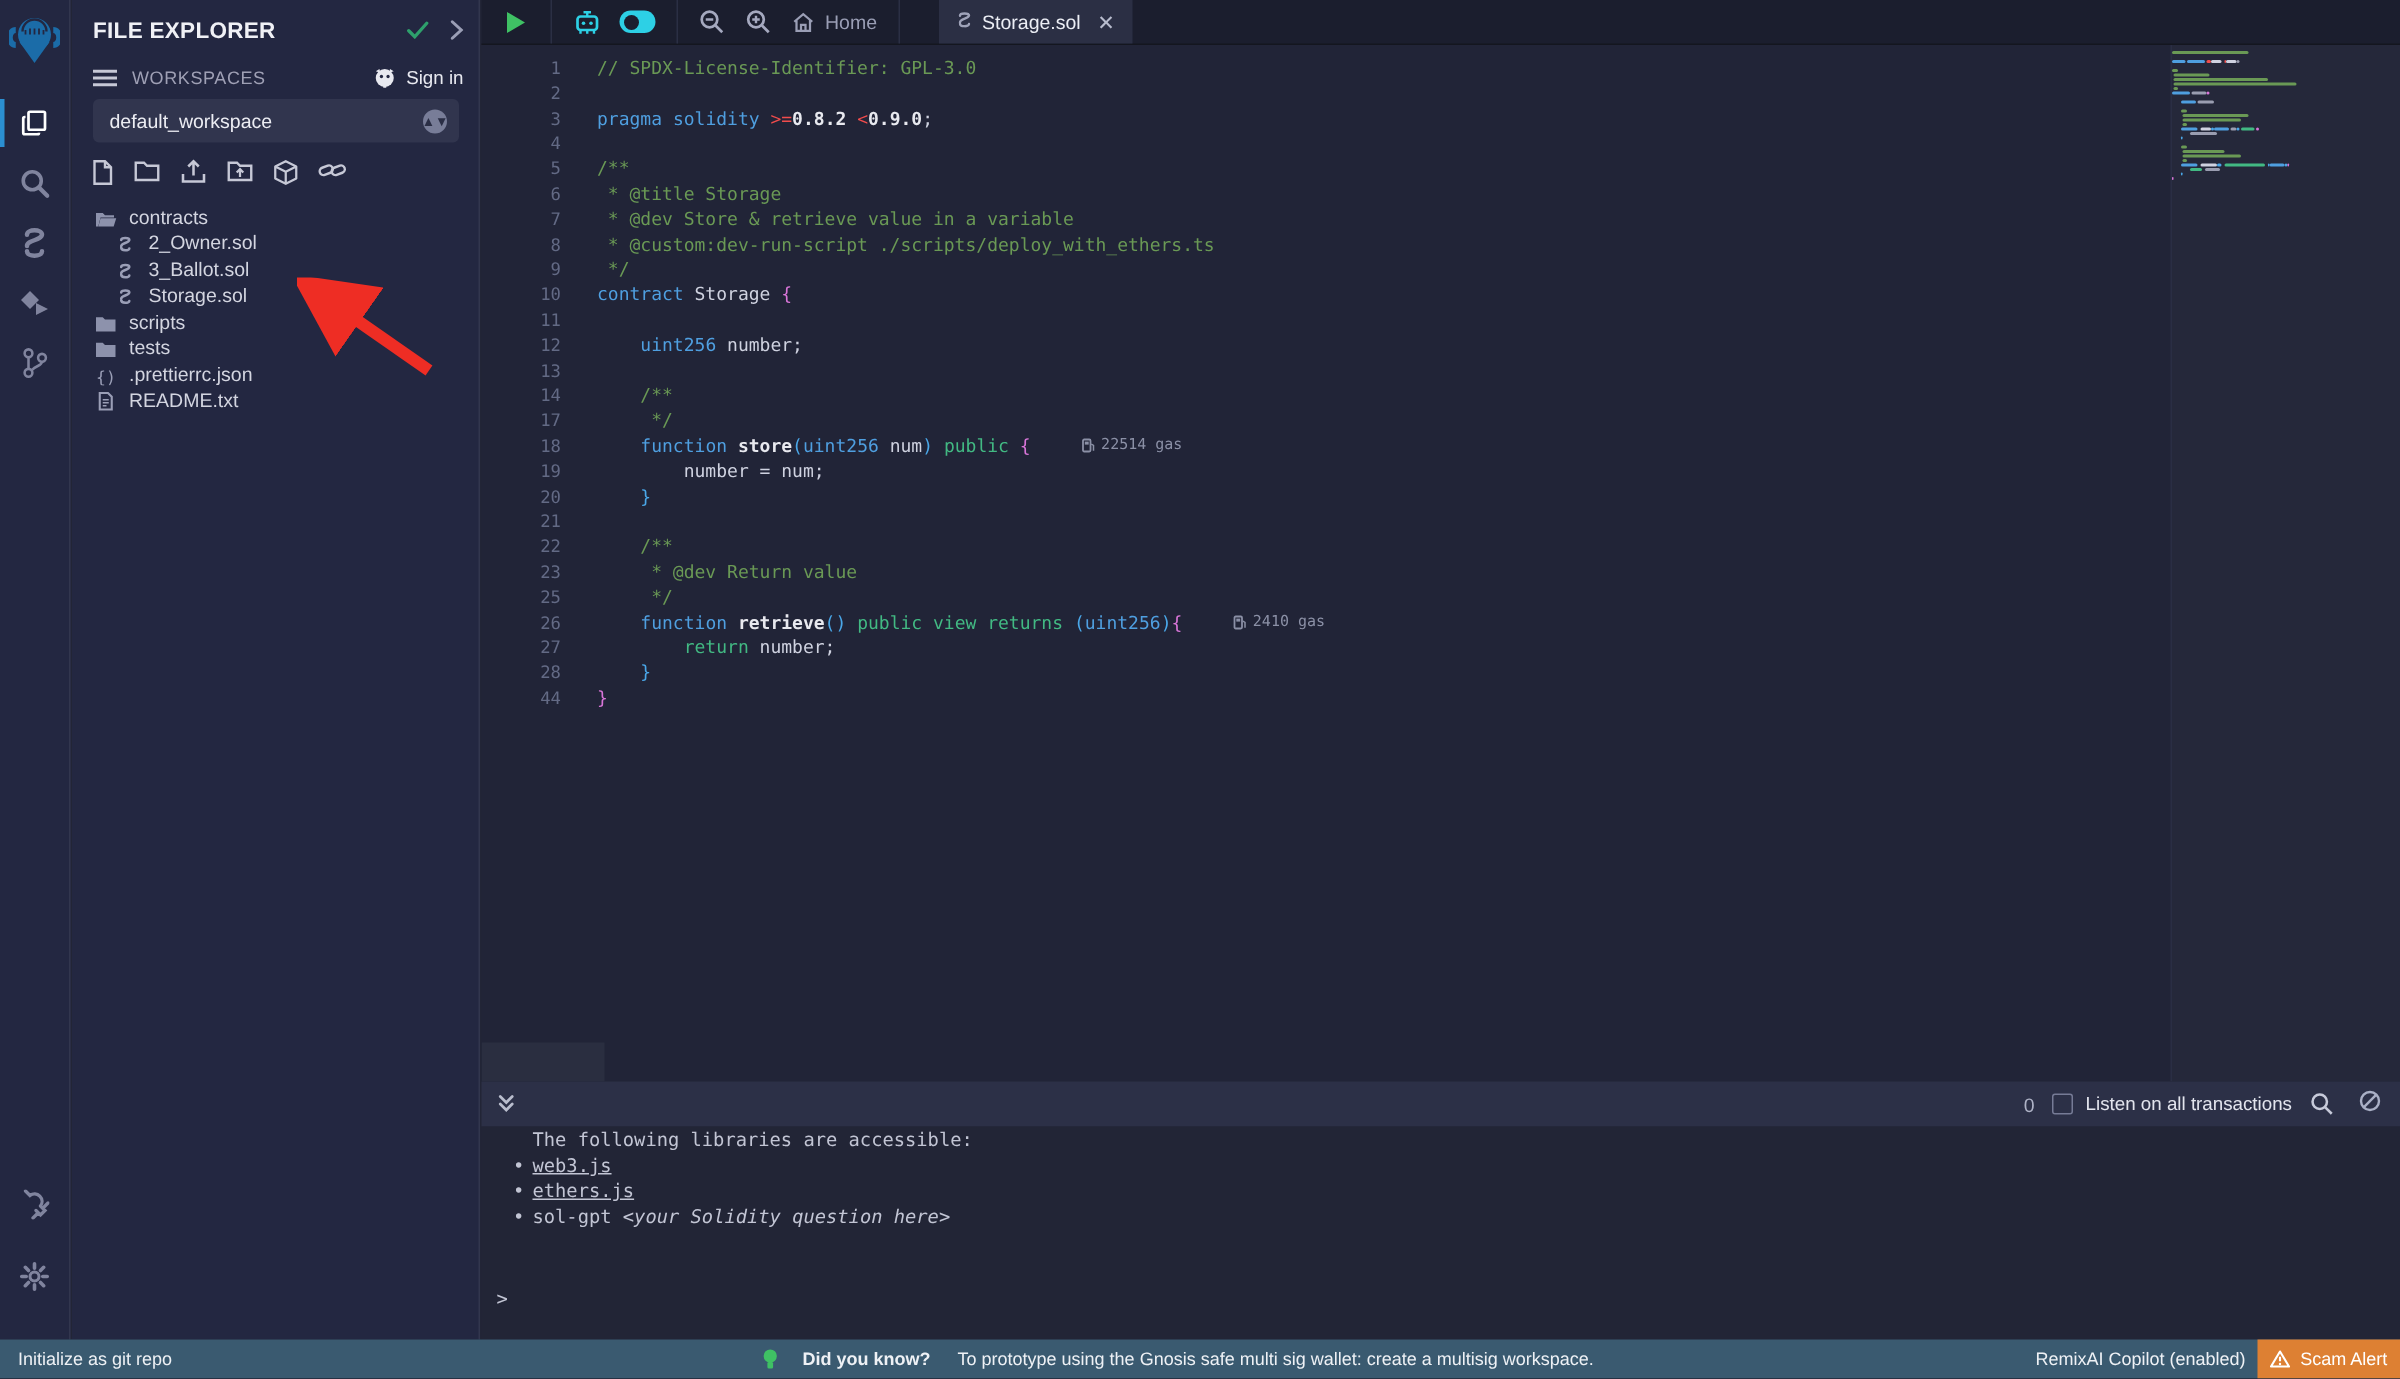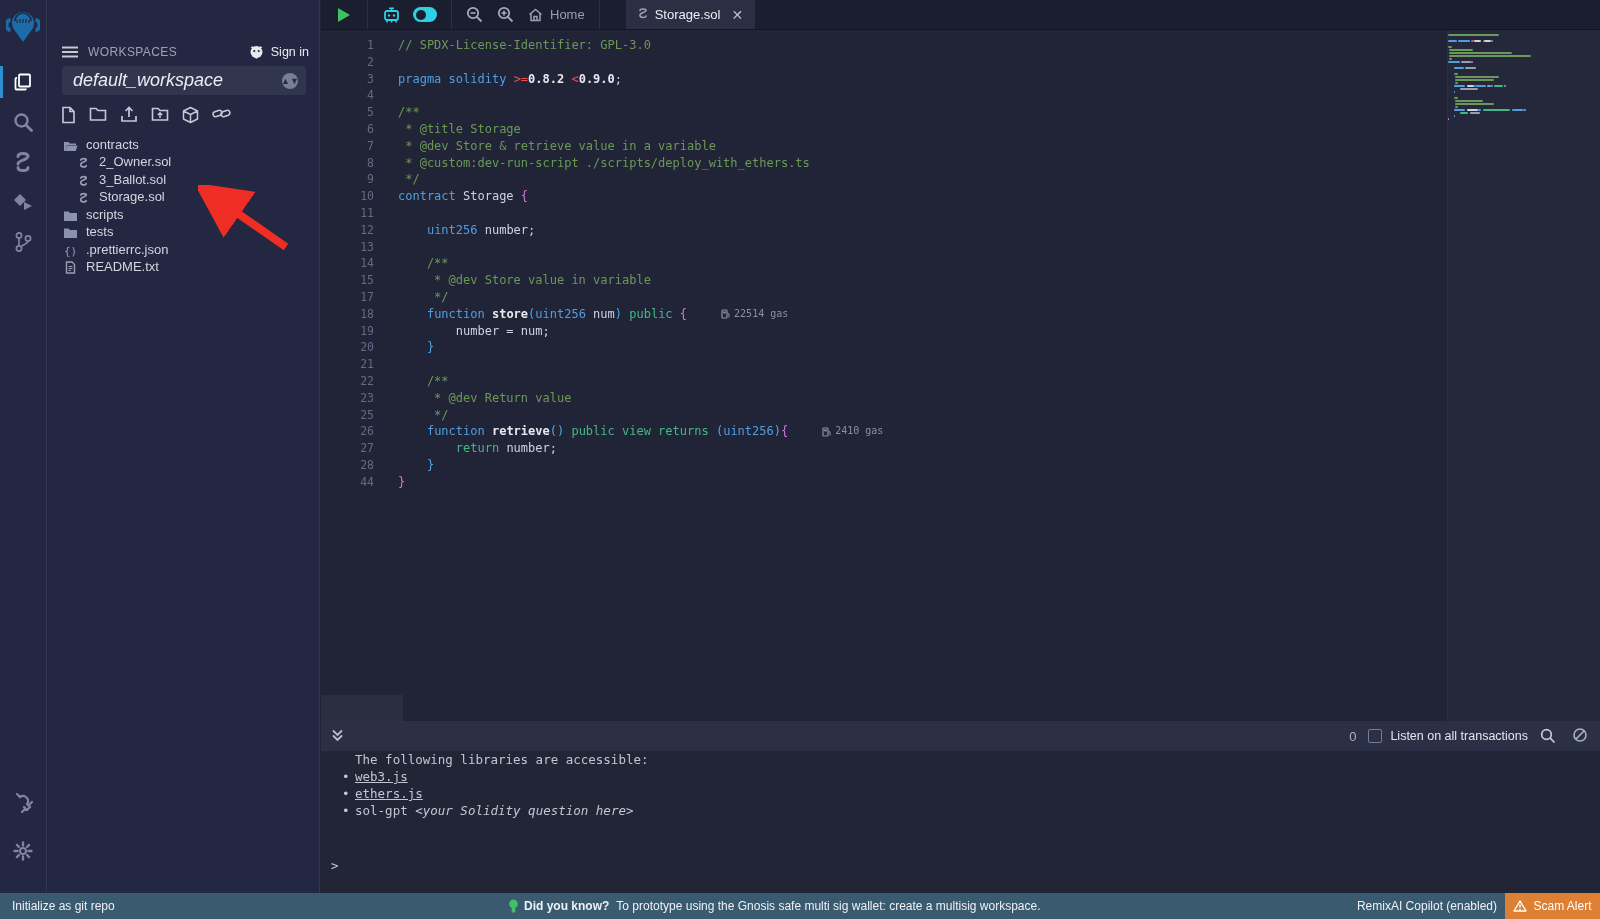--- a/index.html
+++ b/index.html
@@ -21,21 +21,21 @@
   
   #panel { position:absolute; left:48px; top:0; width:272px; height:893px; background:#232741; border-right:1px solid #32364e; }
   .panel-head { position:absolute; left:14px; top:8px; right:10px; height:24px; display:flex; align-items:center; }
   .panel-title { color:#f0f1f6; font-size:15px; font-weight:700; letter-spacing:.2px; }
   .panel-head .spacer { flex:1; }
   .ws-row { position:absolute; left:14px; top:42px; right:10px; height:20px; display:flex; align-items:center; gap:10px; }
   .ws-label { font-size:12px; color:#9FA0B5; letter-spacing:.4px; }
   .signin { margin-left:auto; display:flex; align-items:center; gap:6px; color:#e8e9f0; font-size:12.5px; cursor:pointer; }
   .ws-select { position:absolute; left:14px; top:66px; width:244px; height:29px; background:#31354e; border-radius:4px;
     display:flex; align-items:center; padding:0 8px 0 11px; cursor:pointer; }
-  .ws-select .val { color:#ecedf3; font-size:18px;font-style:italic; }
+  .ws-select .val { color:#ecedf3; font-size:13px; }
   .ws-caret { margin-left:auto; width:16px; height:16px; border-radius:50%; background:#787d98; color:#2a2e45; font-size:9px;
     display:flex; align-items:center; justify-content:center; }
   .file-actions { position:absolute; left:13px; top:106px; display:flex; gap:13px; color:#c6c8d6; }
   .file-actions .fa { cursor:pointer; display:flex; }
   .tree { position:absolute; left:0; top:134px; right:0; }
   .tree-row { height:17.5px; display:flex; align-items:flex-end; font-size:13px; color:#d3d5e0; cursor:pointer; white-space:nowrap; }
   .tree-row .ticon { width:15px; display:flex; justify-content:center; margin-right:8px; color:#8d92ac; flex:0 0 15px; }
   .ind0 { padding-left:15px; } .ind1 { padding-left:28px; }
 
   
@@ -87,21 +87,21 @@
     font-family:"DejaVu Sans Mono", monospace; font-size:12.5px; color:#c2c5d4; }
   .tline { height:17px; line-height:17px; white-space:pre; padding-left:34px; position:relative; }
   .tline .bullet { position:absolute; left:21px; }
   .tline a { color:#c2c5d4; text-decoration:underline; cursor:pointer; }
   .tline .ital { font-style:italic; }
   #prompt { position:absolute; left:10px; top:107px; color:#c2c5d4; }
 
   
   #statusbar { position:absolute; left:0; top:893px; width:1600px; height:26px; background:#3a5a70; color:#eef1f5; font-size:12px; }
   #status-left { position:absolute; left:12px; top:0; height:26px; display:flex; align-items:center; }
-  #status-tip { position:absolute; left:508px; top:0; height:26px; display:flex; align-items:center; gap:5px; }
+  #status-tip { position:absolute; left:508px; top:0; height:26px; display:flex; align-items:center; gap:16px; }
   #status-tip b { font-weight:700; margin-right:2px; }
   #status-copilot { position:absolute; right:103px; top:0; height:26px; display:flex; align-items:center; }
   #scam-alert { position:absolute; right:0; top:0; width:95px; height:26px; background:#dd8033; display:flex; align-items:center;
     justify-content:center; gap:6px; color:#fff; font-size:12px; cursor:pointer; }
 </style>
 </head>
 <body>
 
 <div id="app">
 
@@ -158,20 +158,34 @@
         <div class="rail-item">
           <svg width="20" height="20" viewBox="0 0 20 20">
             <circle cx="10" cy="10" r="3" fill="none" stroke="currentColor" stroke-width="2"></circle>
             <path d="M10 1.5 V4.5 M10 15.5 V18.5 M1.5 10 H4.5 M15.5 10 H18.5 M3.9 3.9 L6 6 M14 14 L16.1 16.1 M16.1 3.9 L14 6 M6 14 L3.9 16.1" stroke="currentColor" stroke-width="2.4" stroke-linecap="round"></path>
           </svg>
         </div>
       </div>
   </div>
 
   <div id="panel">
+    <div class="panel-head">
+      <span class="panel-title">FILE EXPLORER</span>
+      <span class="spacer"></span>
+      <span style="display:flex;margin-right:14px;">
+        <svg width="15" height="12" viewBox="0 0 15 12">
+            <path d="M1.5 6.5 L5.5 10.5 L13.5 1.5" fill="none" stroke="#2ea06c" stroke-width="2.2" stroke-linecap="round"></path>
+          </svg>
+      </span>
+      <span style="display:flex;">
+        <svg width="9" height="14" viewBox="0 0 9 14">
+            <path d="M1.5 1.5 L7.5 7 L1.5 12.5" fill="none" stroke="#9a9eb5" stroke-width="2" stroke-linecap="round"></path>
+          </svg>
+      </span>
+    </div>
 
     <div class="ws-row">
       <span style="display:flex;">
         <svg width="16" height="12" viewBox="0 0 16 12">
             <path d="M0 1.5 H16 M0 6 H16 M0 10.5 H16" stroke="#c6c8d6" stroke-width="2"></path>
           </svg>
       </span>
       <span class="ws-label">WORKSPACES</span>
       <span class="signin">
         <svg width="17" height="14" viewBox="0 0 17 14">
@@ -369,21 +383,20 @@
           <div class="cl"><span class="gut">5</span><span class="src"><span class="seg-c">/**</span></span></div>
           <div class="cl"><span class="gut">6</span><span class="src"><span class="seg-c"> * @title Storage</span></span></div>
           <div class="cl"><span class="gut">7</span><span class="src"><span class="seg-c"> * @dev Store &amp; retrieve value in a variable</span></span></div>
           <div class="cl"><span class="gut">8</span><span class="src"><span class="seg-c"> * @custom:dev-run-script ./scripts/deploy_with_ethers.ts</span></span></div>
           <div class="cl"><span class="gut">9</span><span class="src"><span class="seg-c"> */</span></span></div>
           <div class="cl"><span class="gut">10</span><span class="src"><span class="seg-k">contract</span><span class="seg-p"> Storage </span><span class="seg-b1">{</span></span></div>
           <div class="cl"><span class="gut">11</span><span class="src"></span></div>
           <div class="cl"><span class="gut">12</span><span class="src"><span class="seg-p">    </span><span class="seg-k">uint256</span><span class="seg-p"> number;</span></span></div>
           <div class="cl"><span class="gut">13</span><span class="src"></span></div>
           <div class="cl"><span class="gut">14</span><span class="src"><span class="seg-c">    /**</span></span></div>
-          <div class="cl"><span class="gut">15</span><span class="src"><span class="seg-c">     * @dev Store value in variable</span></span></div>
           <div class="cl"><span class="gut">17</span><span class="src"><span class="seg-c">     */</span></span></div>
           <div class="cl"><span class="gut">18</span><span class="src"><span class="seg-p">    </span><span class="seg-k">function</span><span class="seg-p"> </span><span class="seg-f">store</span><span class="seg-b2">(</span><span class="seg-k">uint256</span><span class="seg-p"> num</span><span class="seg-b2">)</span><span class="seg-p"> </span><span class="seg-g">public</span><span class="seg-p"> </span><span class="seg-b1">{</span></span><span class="gas-chip"><svg width="9" height="10" viewBox="0 0 9 10">
                 <rect x="1" y="1" width="5" height="8" rx=".8" fill="none" stroke="#8b90a6" stroke-width="1.2"></rect>
                 <rect x="2.2" y="2.4" width="2.6" height="2" fill="#8b90a6"></rect>
                 <path d="M6.5 4 L8 5 V8.5" fill="none" stroke="#8b90a6" stroke-width="1"></path>
               </svg><span>22514 gas</span></span></div>
           <div class="cl"><span class="gut">19</span><span class="src"><span class="seg-p">        number = num;</span></span></div>
           <div class="cl"><span class="gut">20</span><span class="src"><span class="seg-p">    </span><span class="seg-b2">}</span></span></div>
           <div class="cl"><span class="gut">21</span><span class="src"></span></div>
           <div class="cl"><span class="gut">22</span><span class="src"><span class="seg-c">    /**</span></span></div>

